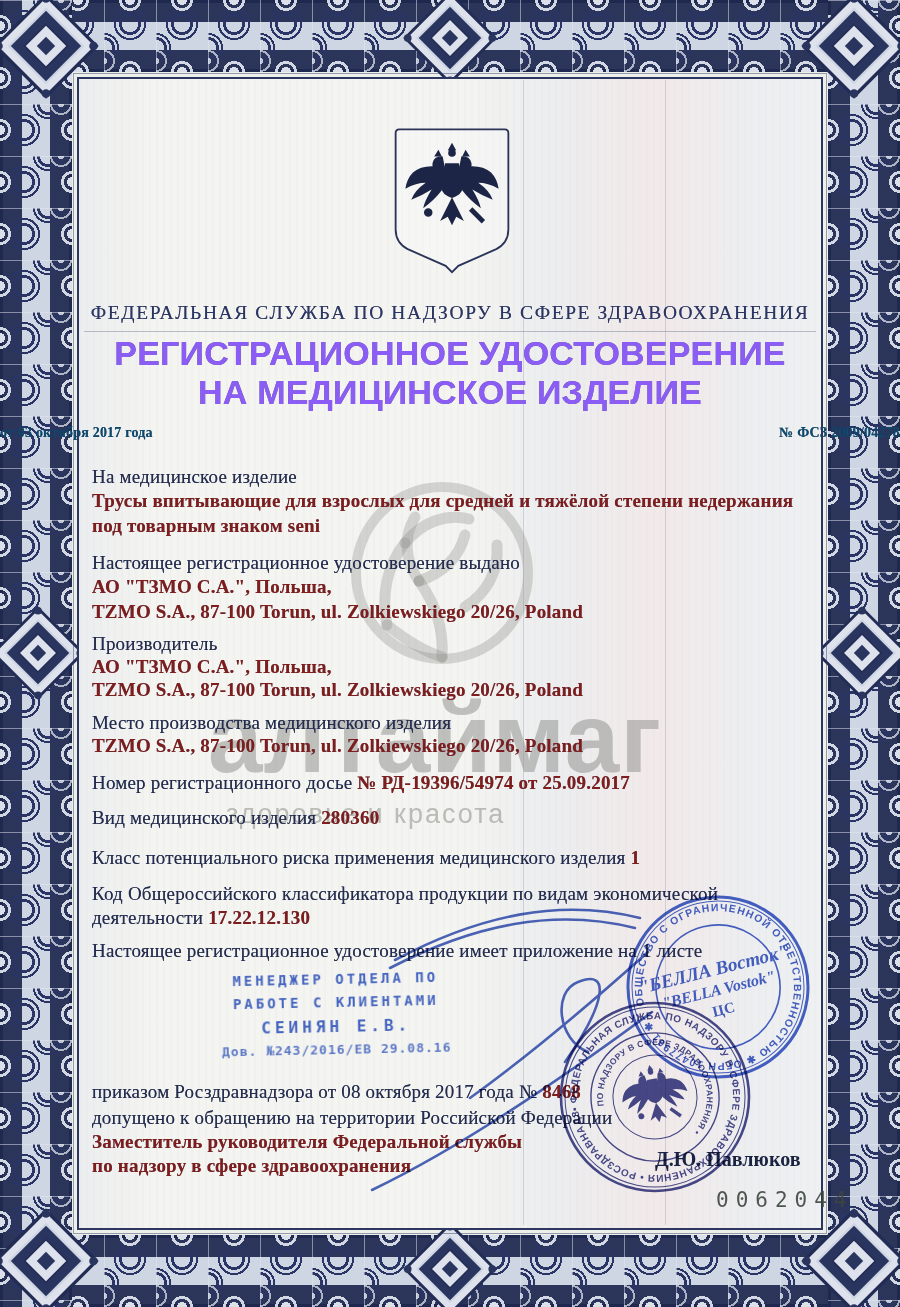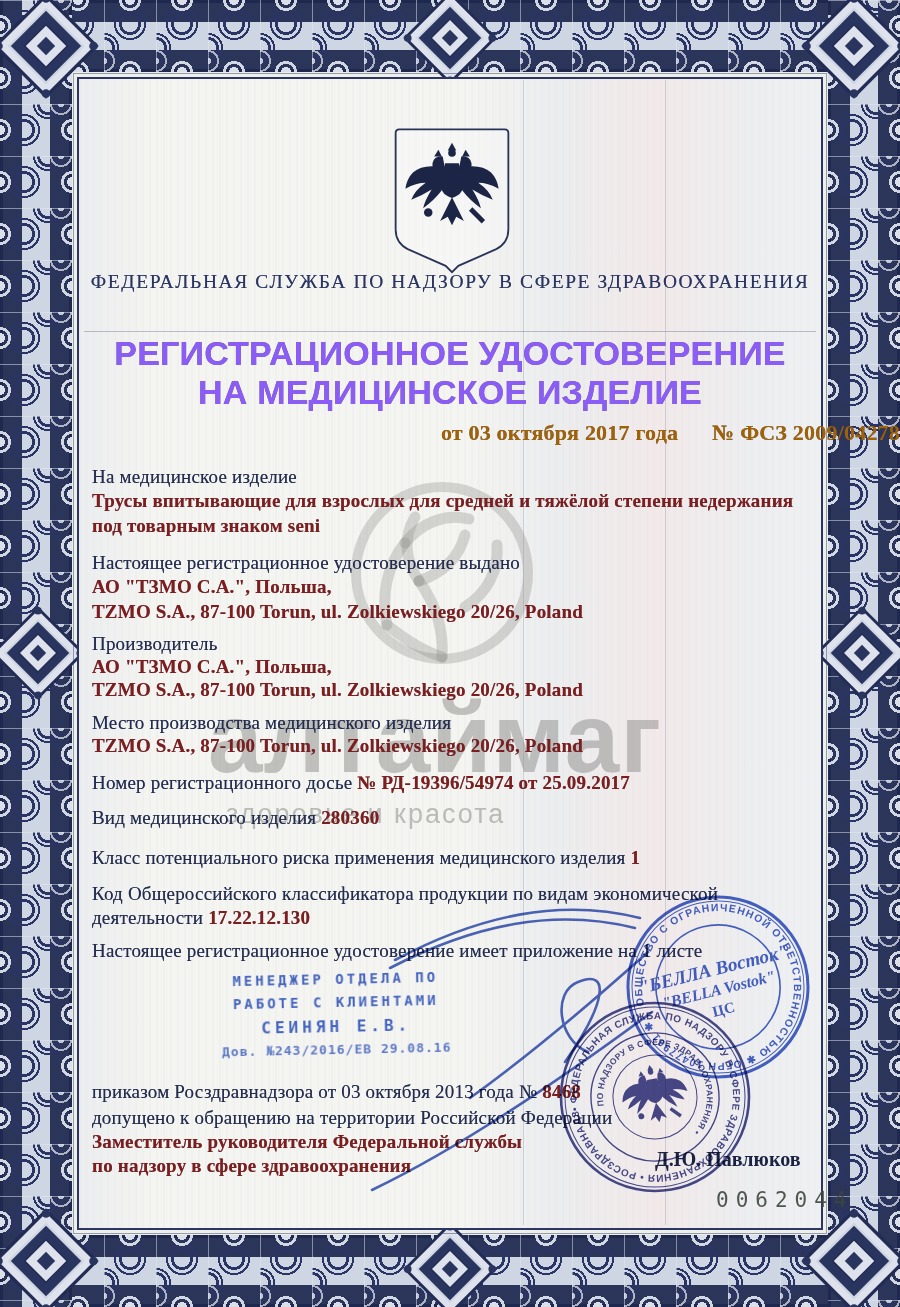--- a/index.html
+++ b/index.html
@@ -34,24 +34,24 @@
     background:
       linear-gradient(90deg, rgba(214,220,236,.28) 0%, rgba(244,244,240,0) 10%, rgba(244,244,240,0) 52%, rgba(203,210,233,.20) 64%, rgba(236,203,213,.26) 78%, rgba(212,216,238,.22) 90%, rgba(226,230,243,.28) 100%),
       repeating-linear-gradient(90deg, rgba(205,210,222,.10) 0 2px, transparent 2px 7px);}
   .fold{position:absolute;top:80px;bottom:82px;width:1px;background:rgba(110,120,145,.28);pointer-events:none;}
   .medallion{position:absolute;pointer-events:none;}
   
   .serifline{position:absolute;left:92px;font-size:19px;line-height:24px;letter-spacing:.2px;
              text-shadow:0 0 .5px rgba(35,44,78,.6);}
   .b{font-weight:bold;color:#7f1d1d;}
   .center{left:0;width:100%;text-align:center;}
-  .agency{font-size:19.5px;letter-spacing:1.6px;color:#2b3563;}
+  .agency{font-size:19.5px;letter-spacing:1.6px;color:#2b3563;margin-top:31px;}
   .doctitle{font-family:"Liberation Sans",sans-serif;font-weight:bold;font-size:34px;color:#8b5cf6;
             letter-spacing:.2px;text-shadow:0 0 .6px rgba(24,32,60,.7);}
-  .dateline{font-size:22px;font-weight:bold;color:#a16207;display:flex;justify-content:flex-end;gap:34px;
+  .dateline{font-size:14px;font-weight:bold;color:#0c4a6e;display:flex;justify-content:space-between;gap:34px;
             text-shadow:0 0 .5px rgba(26,35,66,.6);}
   .rule{position:absolute;left:84px;right:84px;border-top:1px solid rgba(86,96,128,.38);}
   .signname{position:absolute;left:655px;top:1148px;font-size:20px;font-weight:bold;color:#1a2342;}
   .serial{position:absolute;left:716px;top:1188px;font-family:"DejaVu Sans Mono","Liberation Mono",monospace;
           font-size:21px;letter-spacing:7px;color:#3d463f;opacity:.9;}
   
   .wm{position:absolute;pointer-events:none;}
   .wm-brand{left:208px;top:682px;font-family:"Liberation Sans",sans-serif;font-weight:bold;
             font-size:98px;letter-spacing:1px;color:rgba(148,148,145,.55);}
   .wm-tag{left:226px;top:799px;font-family:"Liberation Sans",sans-serif;
@@ -200,21 +200,21 @@
 
   <div class="serifline" style="top:882px">Код Общероссийского классификатора продукции по видам экономической</div>
   <div class="serifline" style="top:906px">
     <span>деятельности</span>
     <span class="b">17.22.12.130</span>
   </div>
 
   <div class="serifline" style="top:939px">Настоящее регистрационное удостоверение имеет приложение на 1 листе</div>
 
   <div class="serifline" style="top:1080px">
-    <span>приказом Росздравнадзора от 03 октября 2013 года №</span>
+    <span>приказом Росздравнадзора от 08 октября 2017 года №</span>
     <span class="b">8468</span>
   </div>
   <div class="serifline" style="top:1106px">допущено к обращению на территории Российской Федерации</div>
 
   <div class="serifline b" style="top:1130px">Заместитель руководителя Федеральной службы</div>
   <div class="serifline b" style="top:1154px">по надзору в сфере здравоохранения</div>
   <div class="signname">Д.Ю. Павлюков</div>
   <div class="serial">0062044</div>
 
   <div class="mgr-stamp">

